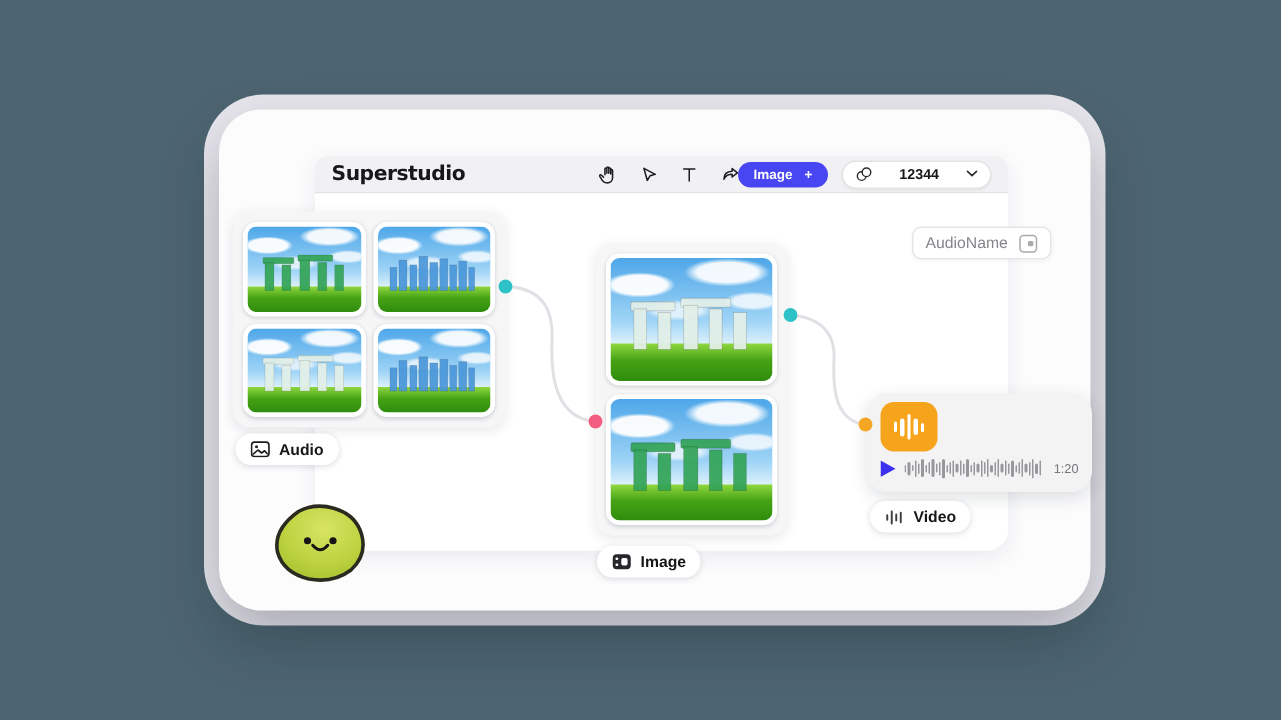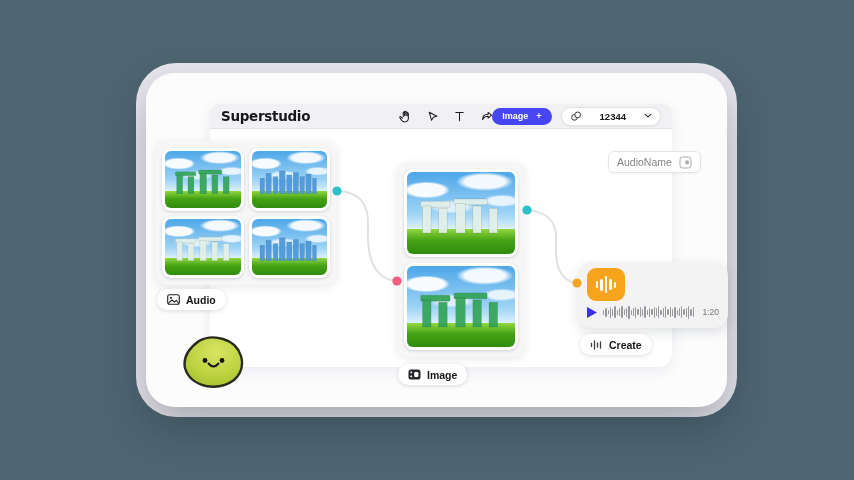--- a/index.html
+++ b/index.html
@@ -332,21 +332,21 @@
       <span class="audio-time">1:20</span>
     </div>
   </div>
 
   <button class="abs pill audio-pill">
     <svg width="13" height="12" viewBox="0 0 13 12">
       <g stroke="#3e3e42" stroke-width="1.3" stroke-linecap="round">
         <path d="M1.5 4.5v3M4.5 2v8M7.5 4v4M10.5 2.8v6.4"></path>
       </g>
     </svg>
-    <span>Create</span>
+    <span>Video</span>
   </button>
 
   <svg class="abs overlay" viewBox="0 0 854 480">
     <path d="M337 191 C364 192 369 209 368 228 C367 252 371 279 397 281"></path>
     <path d="M527 210 C551 212 557 226 556 240 C555 262 558 281 577 283"></path>
     <circle cx="337" cy="191" r="4.6" fill="var(--teal-dot)"></circle>
     <circle cx="397" cy="281" r="4.6" fill="var(--pink-dot)"></circle>
     <circle cx="527" cy="210" r="4.6" fill="var(--teal-dot)"></circle>
     <circle cx="577" cy="283" r="4.6" fill="var(--orange-dot)"></circle>
   </svg>

